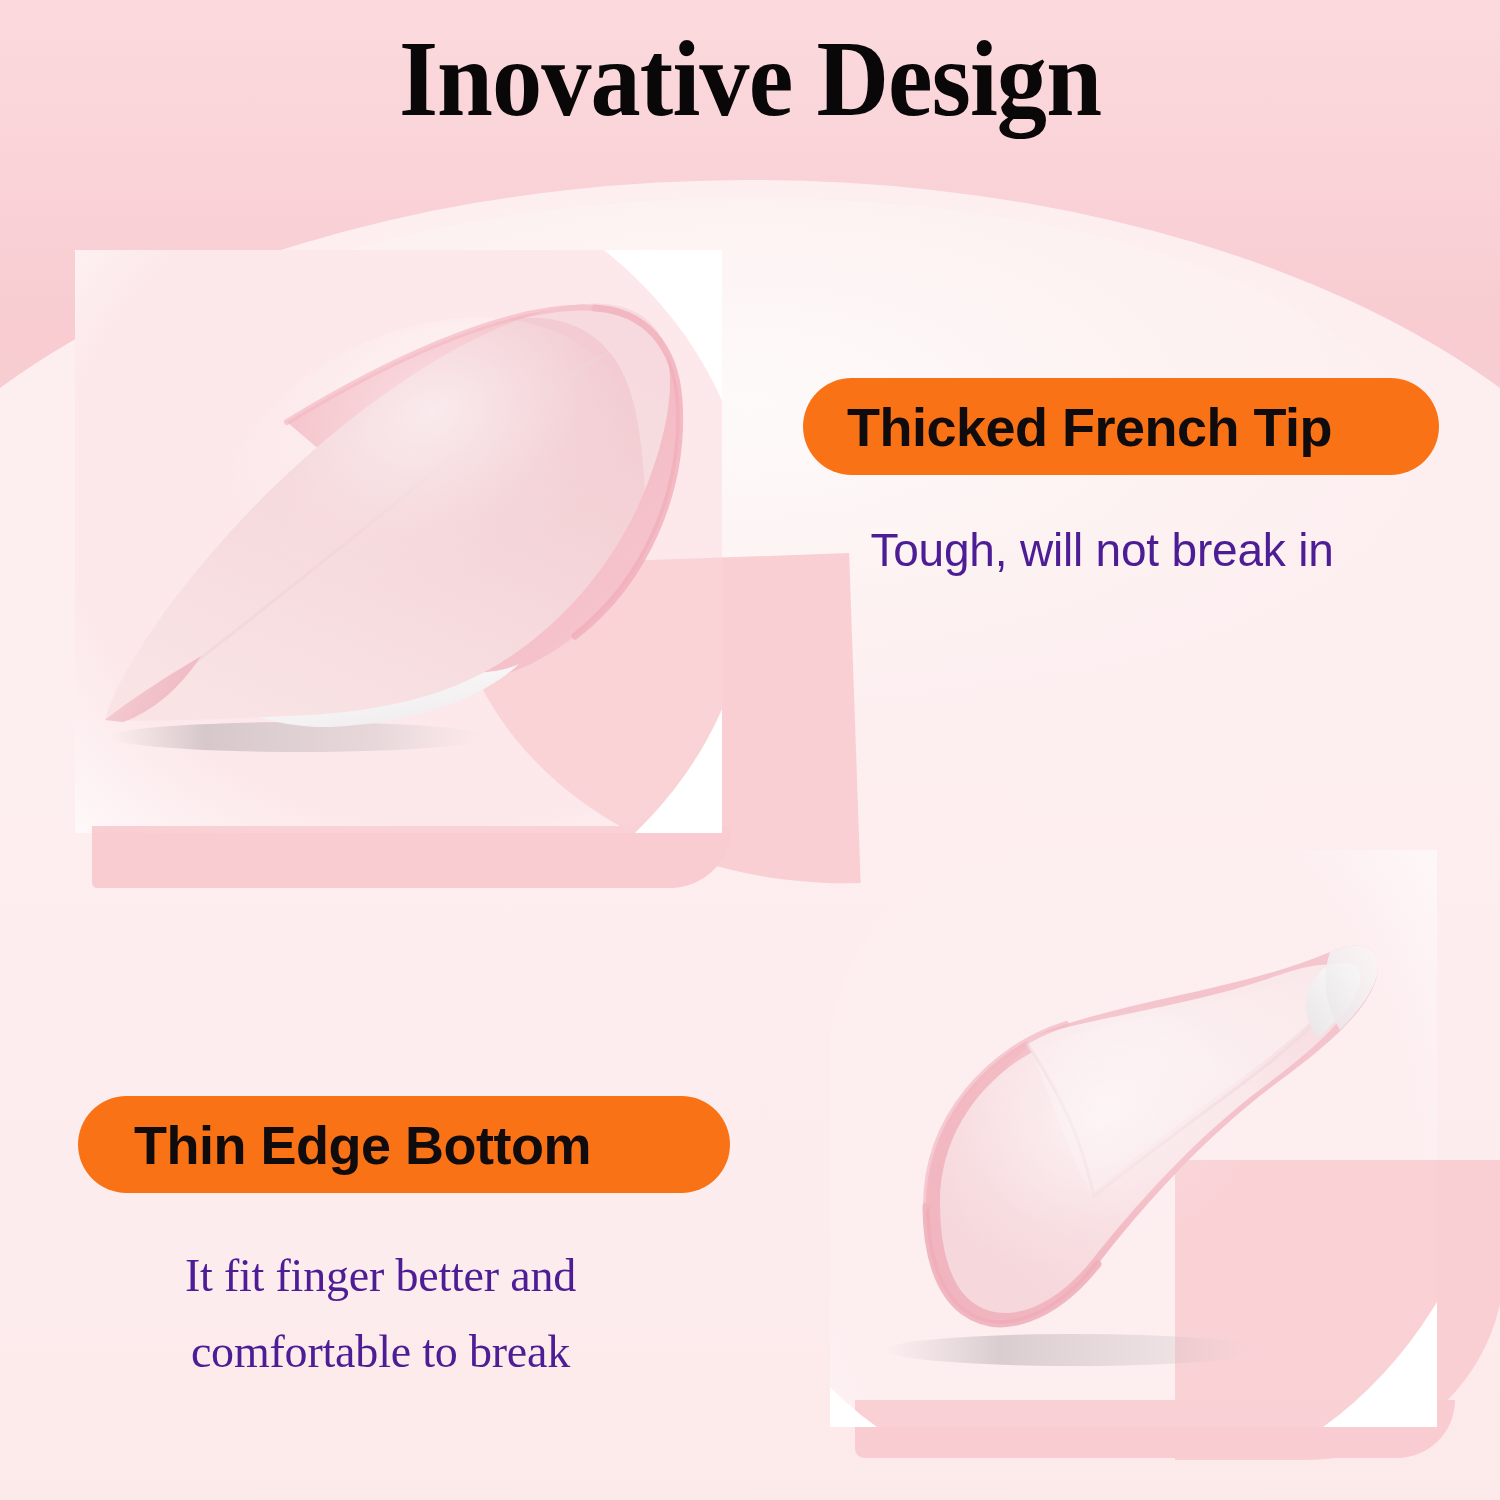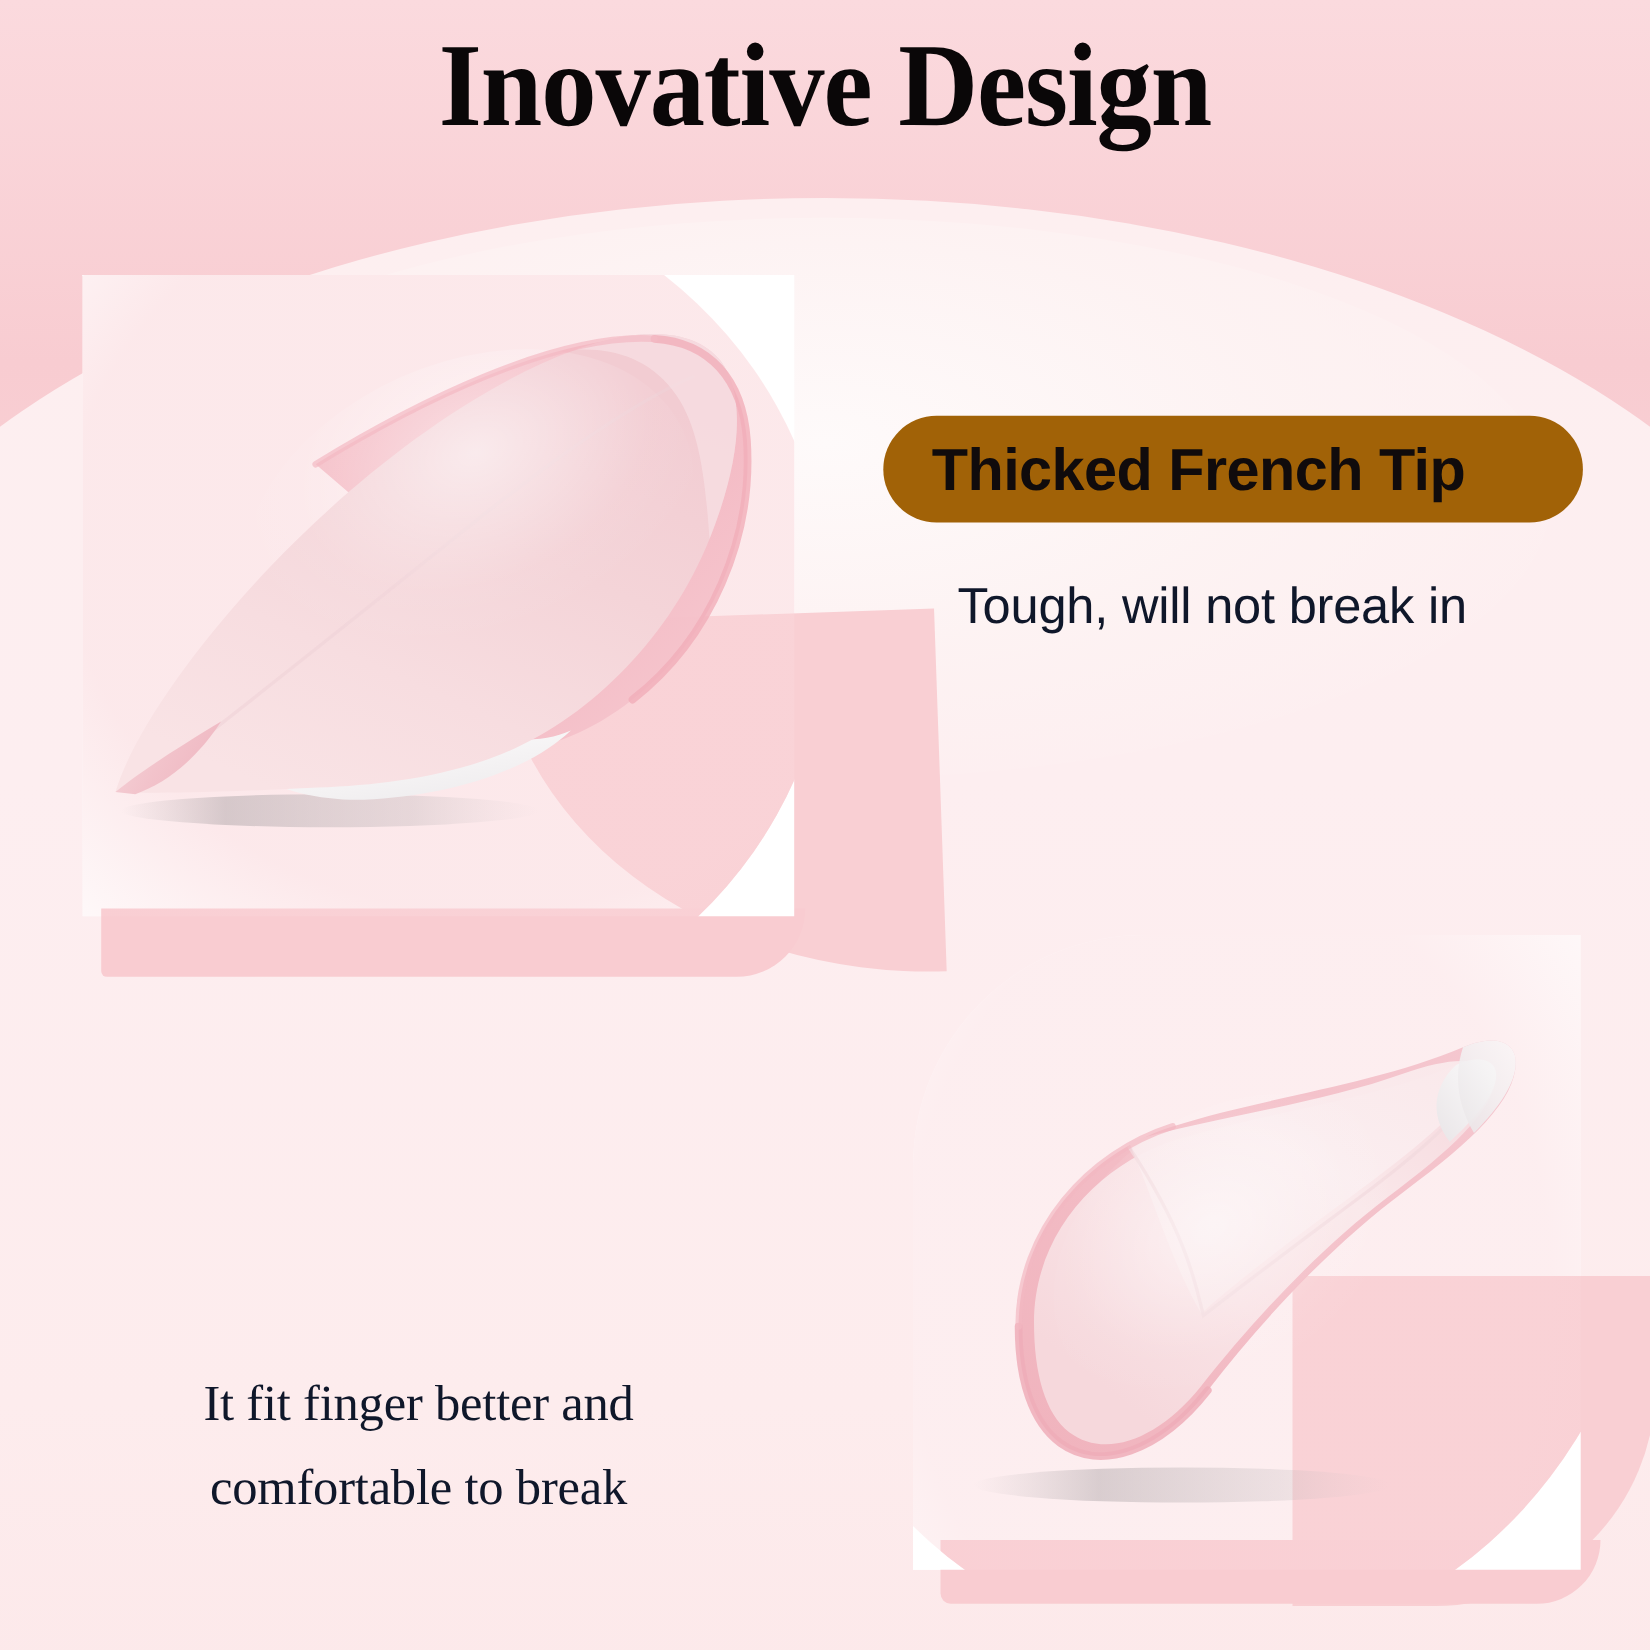--- a/index.html
+++ b/index.html
@@ -114,35 +114,35 @@
     position:absolute;left:-130px;top:-210px;width:800px;height:860px;
     border-radius:50%;
     background:radial-gradient(ellipse at 52% 62%, rgba(250,214,218,.42) 50%, rgba(250,214,218,.14) 73%, rgba(255,255,255,0) 84%);
     z-index:2;
   }
   .nail2{position:absolute;left:0;top:0;width:607px;height:577px;z-index:4;}
 
   
   .badge{
     position:absolute;
-    background:#a16207;
+    background:#f97316;
     border-radius:60px;
     display:flex;align-items:center;
     color:#100b0c;
     font-weight:700;
     white-space:nowrap;
   }
   .badge-1{left:803px;top:378px;width:592px;height:97px;padding-left:44px;font-size:54px;letter-spacing:-.5px;}
   .badge-2{left:78px;top:1096px;width:596px;height:97px;padding-left:56px;font-size:54px;letter-spacing:-.5px;}
 
   
   .desc{
     position:absolute;
     text-align:center;
-    color:#0f172a;
+    color:#4c1d95;
     font-size:46px;
     line-height:76px;
     font-weight:400;
     letter-spacing:-.2px;
   }
   .desc-1{left:828px;top:512px;width:548px;}
   .desc-2{left:108px;top:1238px;width:545px;font-family:Liberation Serif, serif;}
   .desc .l{display:block;}
 </style>
 </head>
@@ -325,19 +325,22 @@
                C548,134 534,156 510,180
                C498,160 490,132 500,102 Z" fill="url(#n2tip)" opacity="0.9"></path>
 
       <ellipse cx="290" cy="290" rx="175" ry="130" fill="url(#n2sheen)" transform="rotate(-34 290 290)"></ellipse>
 
       <path d="M96,356 C96,404 108,443 134,462 C170,488 224,470 268,414" fill="none" stroke="#efadb9" stroke-width="7" stroke-linecap="round" opacity="0.85"></path>
       <path d="M96,356 C96,268 160,198 236,174" fill="none" stroke="#f2b8c2" stroke-width="6" stroke-linecap="round" opacity="0.7"></path>
     </svg>
   </div>
 
+  <div class="badge badge-2">
+    <span>Thin Edge Bottom</span>
+  </div>
 
   <div class="desc desc-2">
     <span class="l">It fit finger better and</span>
     <span class="l">comfortable to break</span>
   </div>
 
 </div>
 
 </body></html>

